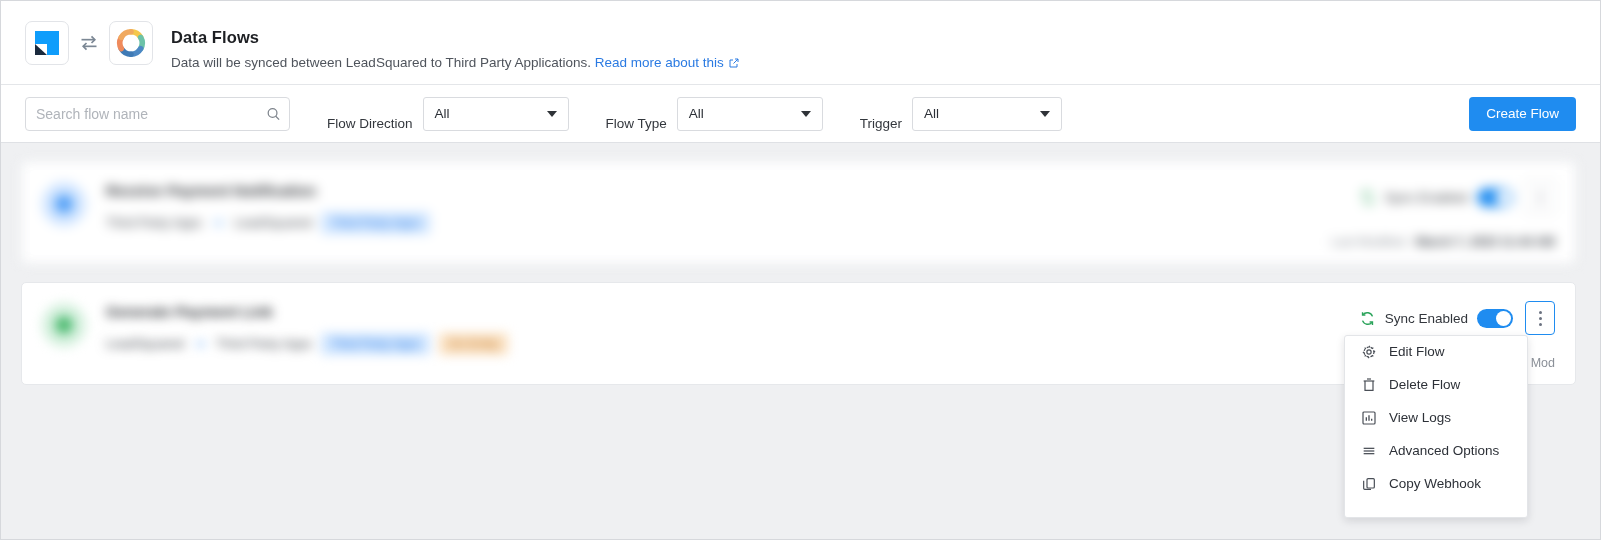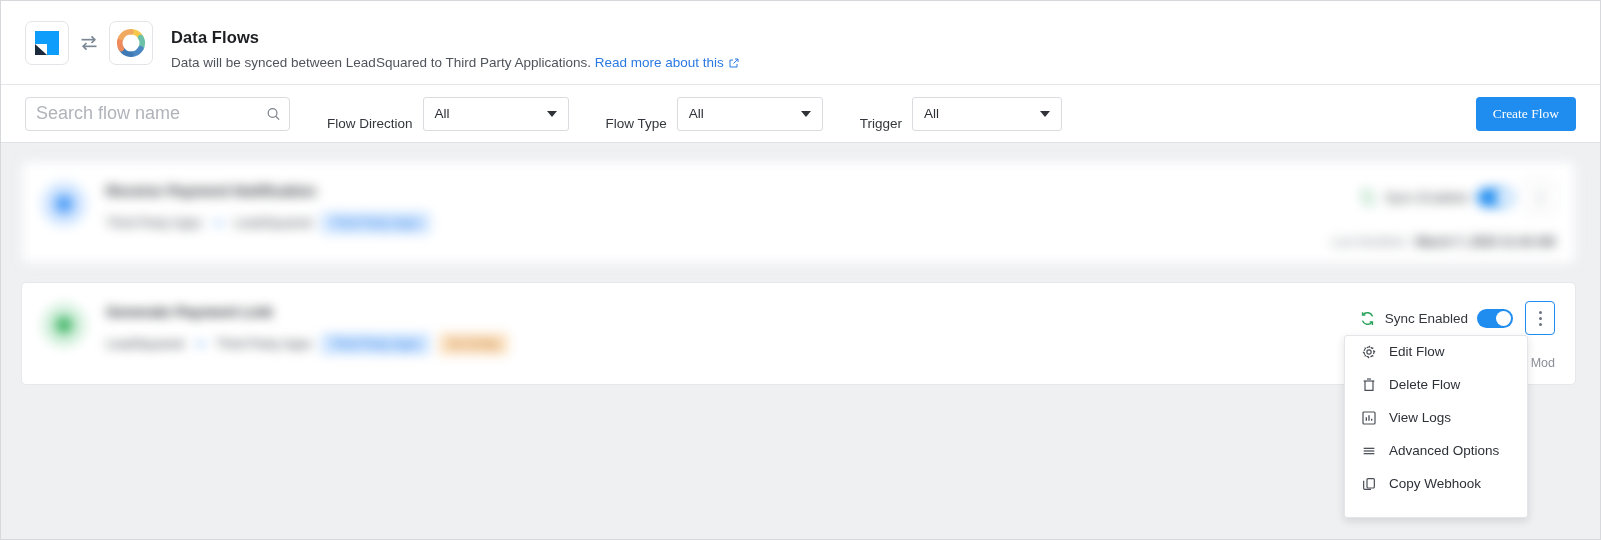--- a/index.html
+++ b/index.html
@@ -62,21 +62,21 @@
   }
   .search-wrap {
     position: relative;
     width: 265px; height: 34px;
   }
   .search-input {
     width: 100%; height: 100%;
     border: 1px solid #d9dbdf;
     border-radius: 4px;
     padding: 0 34px 0 10px;
-    font-size: 18px;
+    font-size: 14px;
     color: #a16207;
     font-family: "Liberation Sans", sans-serif;
     background: #fff;
     outline: none;
   }
   .search-input::placeholder { color: #b0b4ba; }
   .search-icon {
     position: absolute; right: 9px; top: 50%;
     transform: translateY(-50%);
     width: 15px; height: 15px; color: #7e848c;
@@ -111,21 +111,21 @@
   }
   .create-btn {
     position: absolute; right: 24px;
     background: #1f8cf0;
     color: #fff;
     border: none;
     border-radius: 4px;
     height: 34px;
     padding: 0 17px;
     font-size: 13.5px;
-    font-family: Liberation Serif, serif;
+    font-family: Liberation Sans, sans-serif;
     cursor: pointer;
     white-space: nowrap;
   }
 
   
   .list { padding: 18px 24px 0 20px; }
   .flow-card {
     background: #ffffff;
     border: 1px solid #e6e8eb;
     border-radius: 5px;

